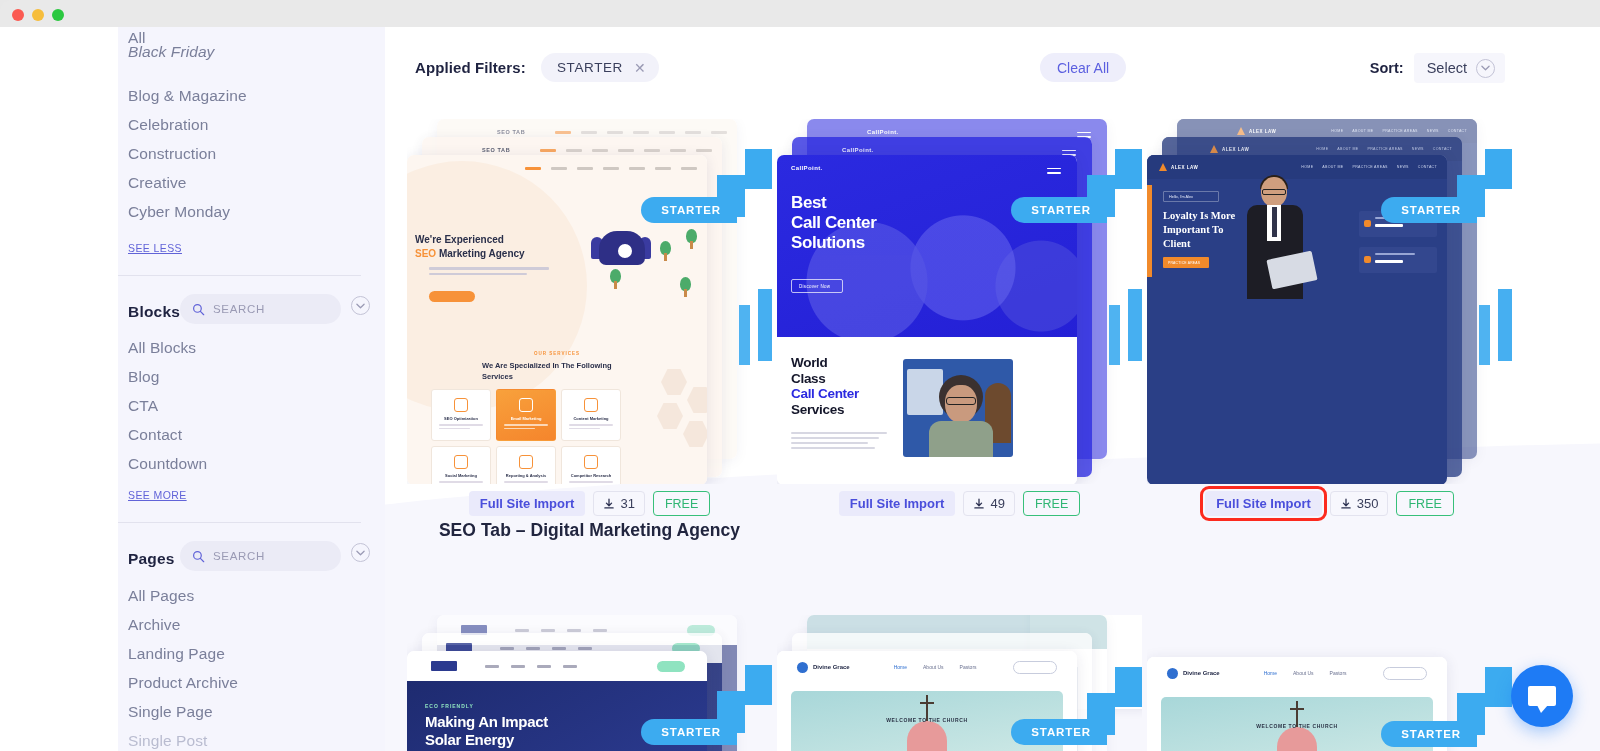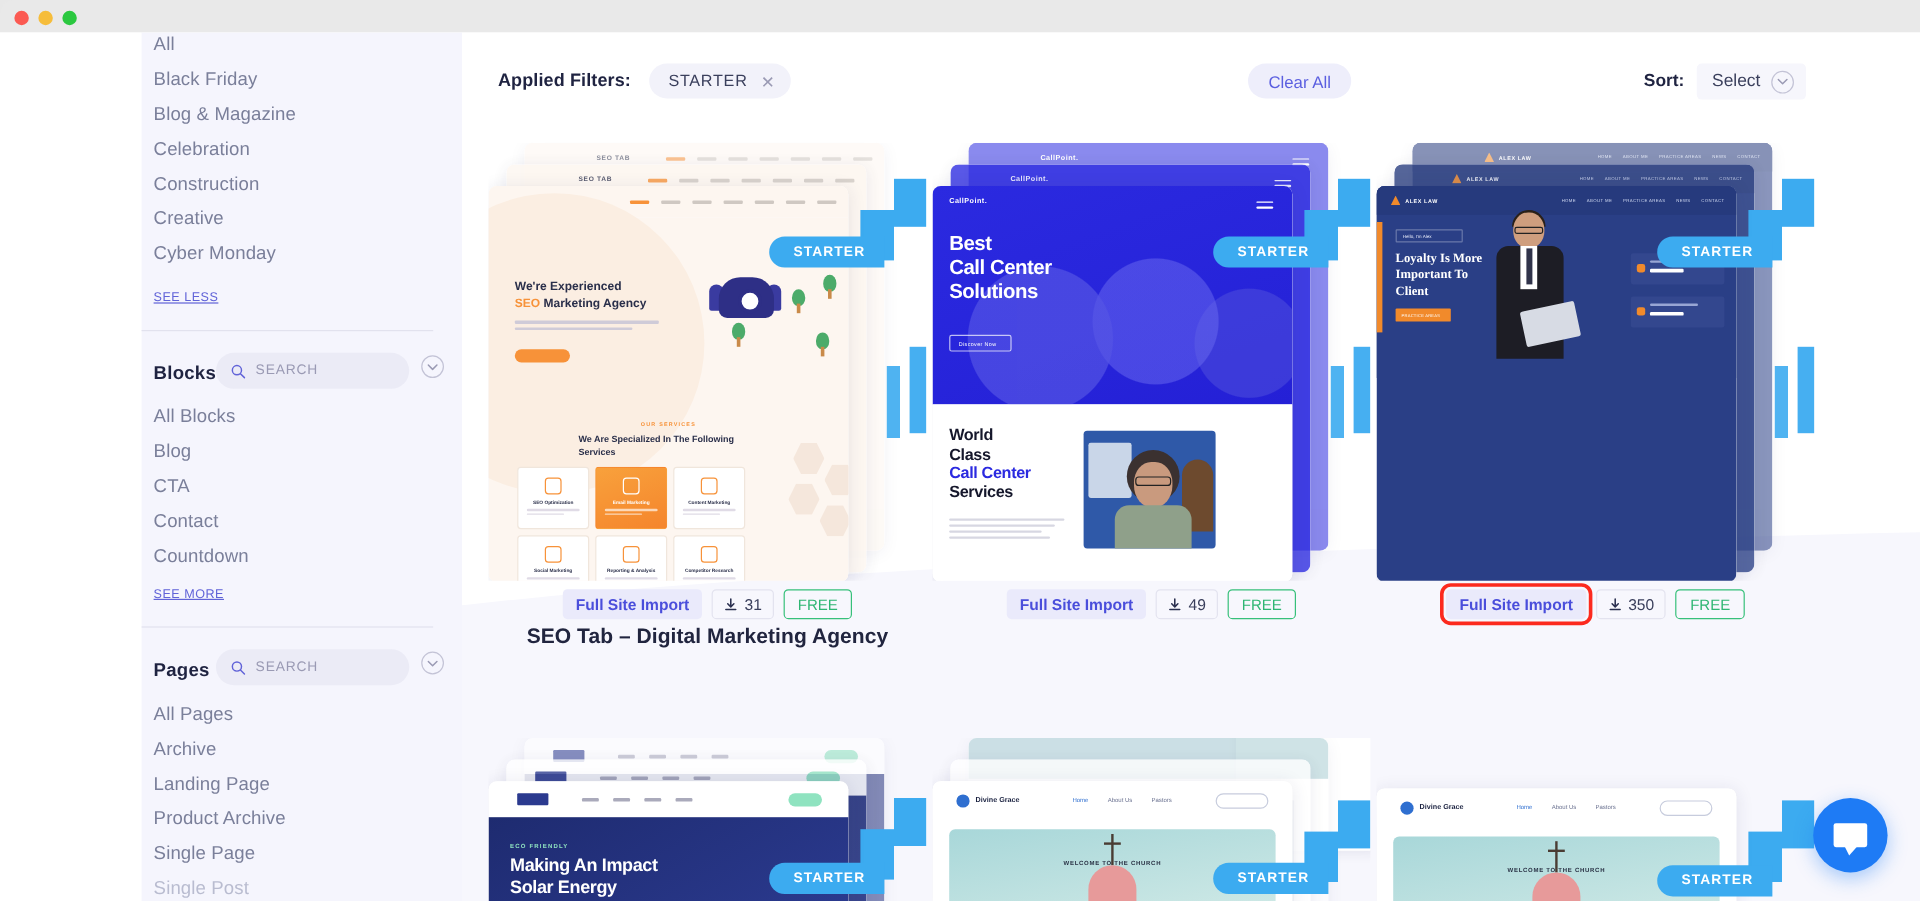--- a/index.html
+++ b/index.html
@@ -226,21 +226,21 @@
     position: absolute; left: 0; top: 0; width: 100%; height: 26px;
     display: flex; align-items: center;
   }
   .mini-logo { font-size: 5.5px; font-weight: 700; letter-spacing: .6px; }
   .mini-menu { display: flex; gap: 10px; margin-left: auto; margin-right: 10px; }
   .mini-menu i { display: block; width: 16px; height: 3px; border-radius: 1px; font-style: normal; }
 
   
   .seo-body { position: absolute; inset: 26px 0 0 0; background: #fdf6f0; }
   .seo-blob { position: absolute; left: -70px; top: -20px; width: 250px; height: 250px; background: #fbeee2; border-radius: 50%; }
-  .seo-h1 { position: absolute; left: 22px; top: 52px; font-size: 10px; font-weight: 700; color: #2a2f4a; line-height: 1.35; }
+  .seo-h1 { position: absolute; left: 8px; top: 52px; font-size: 10px; font-weight: 700; color: #2a2f4a; line-height: 1.35; }
   .seo-h1 .or { color: #f79239; }
   .seo-sub { position: absolute; left: 22px; top: 86px; width: 120px; }
   .seo-sub b { display: block; height: 2.5px; background: #cfcbd8; border-radius: 1px; margin-bottom: 3px; }
   .seo-btn { position: absolute; left: 22px; top: 110px; width: 46px; height: 11px; background: #f79239; border-radius: 6px; }
   .rocket { position: absolute; right: 62px; top: 50px; width: 46px; height: 34px; background: #2e2f86; border-radius: 18px 18px 7px 7px; }
   .rocket::after { content:""; position:absolute; left:16px; top:10px; width:14px; height:14px; border-radius:50%; background:#fff; border:3px solid #2e2f86; }
   .rk-fin { position: absolute; width: 12px; height: 22px; background: #3a3ba0; border-radius: 6px 6px 2px 2px; top: 56px; }
   .tree { position: absolute; width: 16px; height: 20px; }
   .tree::before { content:""; position:absolute; left:3px; top:0; width:11px; height:14px; background:#4cab6a; border-radius:50% 50% 45% 45%; }
   .tree::after { content:""; position:absolute; left:7px; top:12px; width:3px; height:8px; background:#c98a49; }
@@ -379,21 +379,21 @@
   </div>
 
   <div id="app">
 
     <div id="sidebar-pad-left"></div>
 
     <aside id="sidebar">
 
       <div class="cat-list">
         <a class="side-link" style="position:absolute;top:0px;">All</a>
-        <a class="side-link" style="position:absolute;top:29px;">Black Friday</a>
+        <a class="side-link" style="position:absolute;top:14px;font-style:italic;">Black Friday</a>
         <a class="side-link" style="position:absolute;top:58px;">Blog &amp; Magazine</a>
         <a class="side-link" style="position:absolute;top:87px;">Celebration</a>
         <a class="side-link" style="position:absolute;top:116px;">Construction</a>
         <a class="side-link" style="position:absolute;top:145px;">Creative</a>
         <a class="side-link" style="position:absolute;top:174px;">Cyber Monday</a>
       </div>
 
       <a class="see-toggle" style="top:215px;">SEE LESS</a>
       <div class="divider" style="top:248px;"></div>
 

